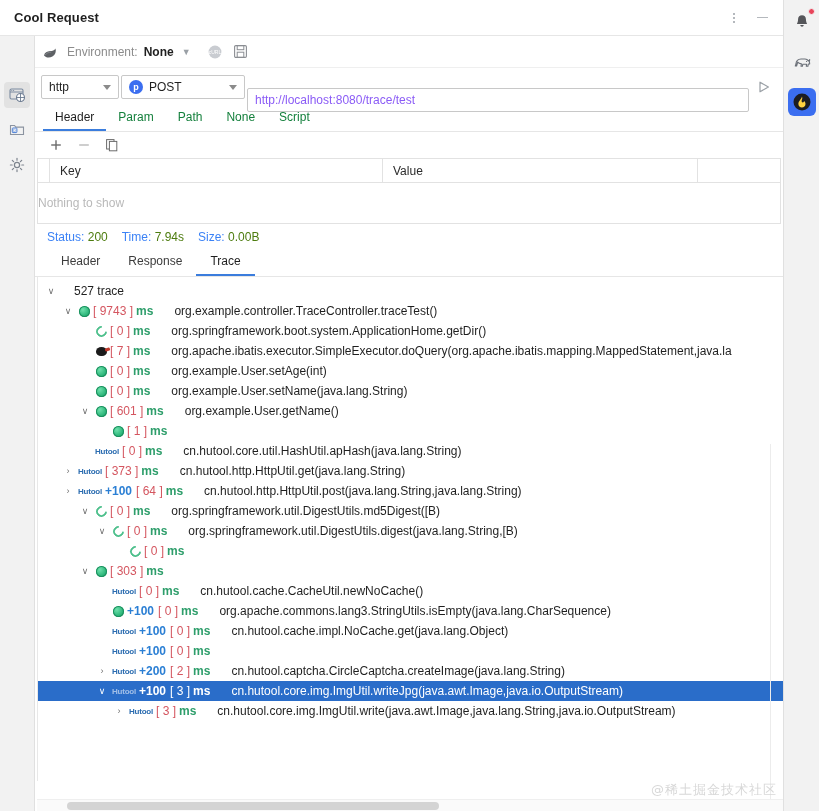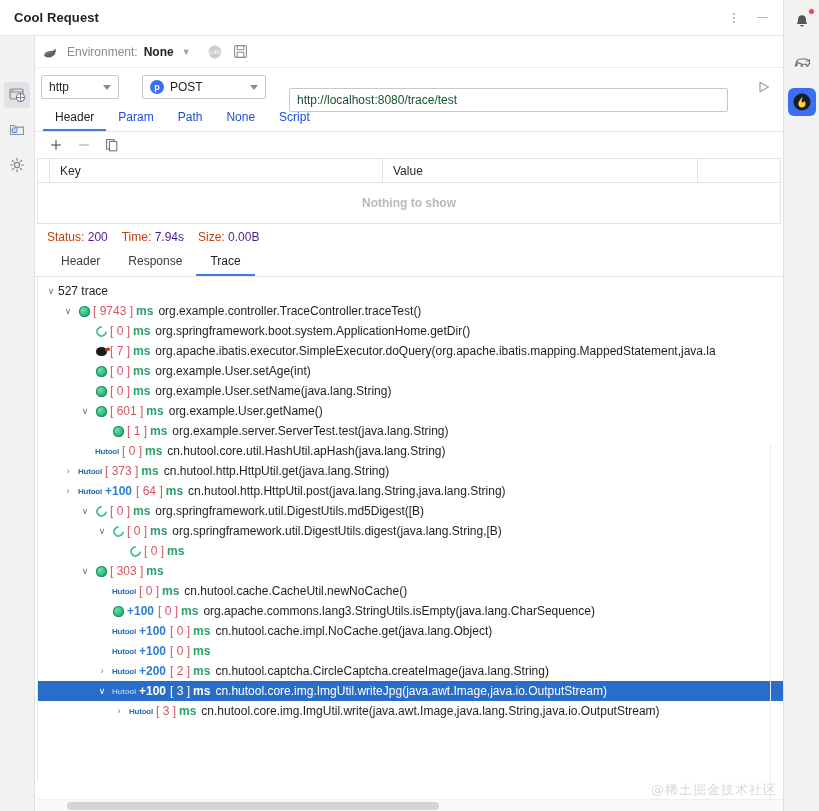--- a/index.html
+++ b/index.html
@@ -75,76 +75,76 @@
   .envrow {
     height: 32px; display: flex; align-items: center; gap: 6px;
     padding-left: 6px; border-bottom: 1px solid #efefef; background:#fff;
   }
   .env-label { font-size: 12px; color: #8c8c8c; }
   .env-value { font-size: 12px; color: #1f1f1f; font-weight: bold; }
   .caret { color: #9aa0a6; font-size: 9px; margin-left: 2px; }
   .mini-btn { width: 20px; height: 20px; display:flex; align-items:center; justify-content:center; cursor:pointer; }
 
   
-  .urlrow { height: 38px; display: flex; align-items: center; padding: 0 6px; gap: 23px; background:#fff; }
+  .urlrow { height: 38px; display: flex; align-items: center; padding: 0 6px; gap: 2px; background:#fff; }
   .combo {
     height: 24px; border: 1px solid #c8c8c8; background: #fff; border-radius: 2px;
     display: flex; align-items: center; padding: 0 4px 0 7px; cursor: pointer;
   }
   .combo .lbl { font-size: 12px; color: #1f1f1f; }
   .combo .arrow {
     margin-left: auto; width: 0; height: 0; border-left: 4px solid transparent;
     border-right: 4px solid transparent; border-top: 5px solid #8b8b8b; margin-right:3px;
   }
   .combo-proto { width: 78px; }
   .combo-method { width: 124px; }
   .method-dot {
     width: 14px; height: 14px; border-radius: 50%; background: #3b6ef0; color: #fff;
     font-size: 9px; display: flex; align-items: center; justify-content: center;
     margin-right: 6px; font-weight: bold;
   }
   .urlbox {
     flex: 1; height: 24px; border: 1px solid #c8c8c8; background: #fff; border-radius: 2px;
-    display: flex; align-items: center; padding: 0 7px; font-size: 12px; color: #14532d; margin-top: 26px;
+    display: flex; align-items: center; padding: 0 7px; font-size: 12px; color: #8b5cf6; margin-top: 26px;
   }
   .sendbtn { width: 26px; display: flex; align-items: center; justify-content: center; cursor: pointer; }
 
   
   .reqtabs {
     height: 26px; display: flex; align-items: flex-end; gap: 0;
     padding-left: 8px; border-bottom: 1px solid #e6e6e6; background: #fff;
   }
   .rtab {
-    font-size: 12px; color: #1d4ed8; padding: 2px 12px 5px 12px; cursor: pointer;
+    font-size: 12px; color: #15803d; padding: 2px 12px 5px 12px; cursor: pointer;
     border-bottom: 2px solid transparent;
   }
   .rtab.active { color: #1f1f1f; border-bottom: 2px solid #3b7ddd; }
 
   
   .kvtoolbar { height: 26px; display: flex; align-items: center; gap: 10px; padding-left: 12px; background:#fff; }
   .kvicon { width: 18px; height: 18px; display:flex; align-items:center; justify-content:center; cursor:pointer; color:#6b6b6b; }
 
   
   .kvtable { margin: 0 2px 0 2px; border: 1px solid #e2e2e2; background: #fff; }
   .kvhead { display: flex; height: 24px; border-bottom: 1px solid #e2e2e2; }
   .kvhead .cell {
     font-size: 12px; color: #2b2b2b; display: flex; align-items: center; padding-left: 10px;
     border-right: 1px solid #e2e2e2; height: 100%;
   }
   .kv-c0 { width: 12px; padding-left: 0 !important; }
   .kv-c1 { width: 333px; }
   .kv-c2 { width: 315px; }
   .kv-c3 { flex: 1; border-right: none !important; }
-  .kvbody { height: 40px; display: flex; align-items: center; justify-content: center; font-weight: bold; }
+  .kvbody { height: 40px; display: flex; align-items: center; justify-content: flex-start; }
   .kvempty { font-size: 12px; color: #b9b9b9; }
 
   
   .statusline { height: 26px; display: flex; align-items: center; gap: 14px; padding-left: 12px; font-size: 12px; }
-  .statusline .k { color: #c2410c; }
-  .statusline .v { color: #4c1d95; }
+  .statusline .k { color: #3b82f6; }
+  .statusline .v { color: #4d7c0f; }
 
   
   .restabs {
     height: 27px; display: flex; align-items: flex-end; padding-left: 12px;
     border-bottom: 1px solid #e6e6e6; background: #fff;
   }
   .restab { font-size: 12px; color: #3c3c3c; padding: 2px 14px 6px 14px; cursor: pointer; border-bottom: 2px solid transparent; }
   .restab.active { color: #1f1f1f; border-bottom: 2px solid #3b7ddd; }
 
   
@@ -168,21 +168,21 @@
   .twisty.none { visibility: hidden; }
   .row.selected .twisty { color: #fff; }
   .icon-slot { width: 18px; min-width: 18px; display: flex; align-items: center; justify-content: center; }
   .hutool {
     font-size: 8px; font-weight: bold; color: #2b6cb0; letter-spacing: -.2px;
     min-width: 30px; text-align: center; font-family: "Liberation Sans", sans-serif;
   }
   .plus { color: #2b7fd4; font-weight: bold; font-size: 12px; margin-right: 4px; }
   .dur { color: #d4555f; margin-right: 3px; }
   .ms { color: #2e9e6b; font-weight: bold; margin-right: 5px; }
-  .sig { color: #1f1f1f; }
+  .sig { color: #1f1f1f; margin-left: 16px; }
 
   
   .dot-java {
     width: 11px; height: 11px; border-radius: 50%;
     background: radial-gradient(circle at 35% 33%, #6fe0ac 0%, #2fb87c 58%, #1a8f5d 100%);
     box-shadow: inset 0 0 0 1px #1a8f5d;
   }
   .dot-spring {
     width: 11px; height: 11px; border-radius: 50%;
     border: 2px solid #4fc08d; border-right-color: transparent; transform: rotate(-42deg);
@@ -461,21 +461,20 @@
             <span class="ms">ms</span>
             <span class="sig">org.example.User.getName()</span>
           </div>
           <div class="row" style="padding-left: 57px;">
             <span class="twisty none"></span>
             <span class="icon-slot">
               <span class="dot-java"></span>
             </span>
             <span class="dur">[ 1 ]</span>
             <span class="ms">ms</span>
-            <span class="sig">org.example.server.ServerTest.test(java.lang.String)</span>
           </div>
           <div class="row" style="padding-left: 40px;">
             <span class="twisty none"></span>
             <span class="hutool">Hutool</span>
             <span class="dur">[ 0 ]</span>
             <span class="ms">ms</span>
             <span class="sig">cn.hutool.core.util.HashUtil.apHash(java.lang.String)</span>
           </div>
           <div class="row" style="padding-left: 23px;">
             <span class="twisty">›</span>

